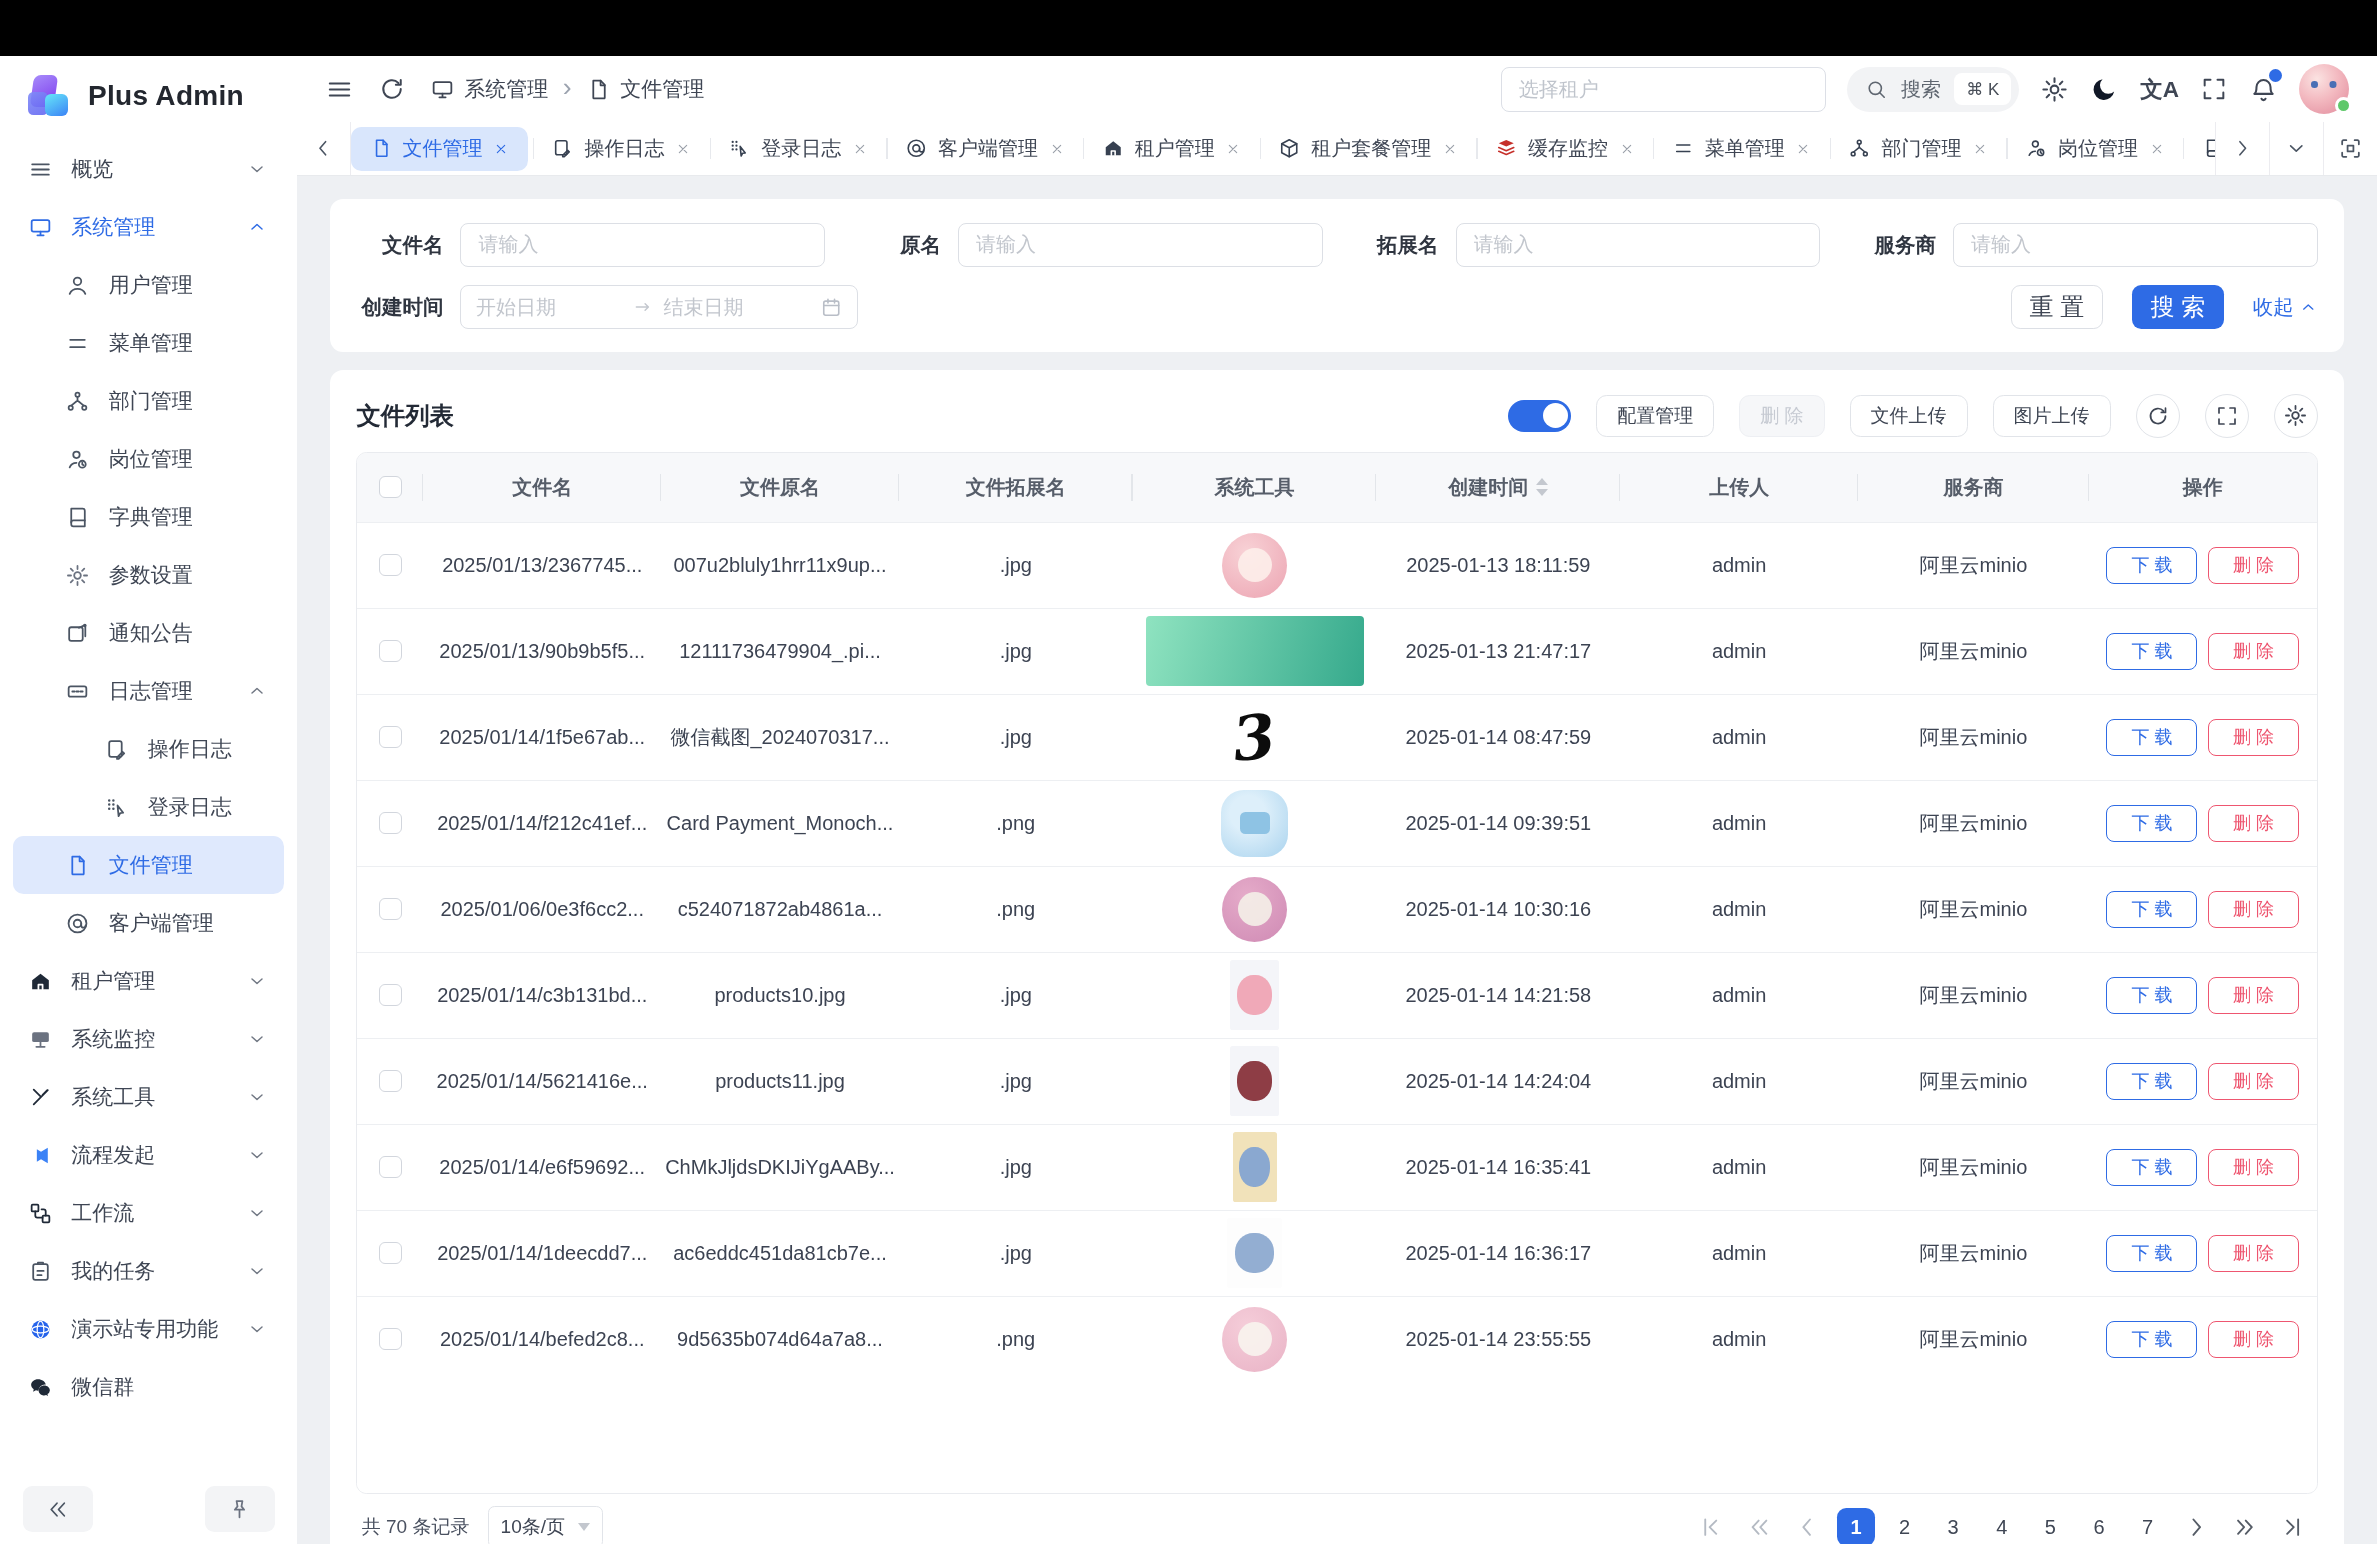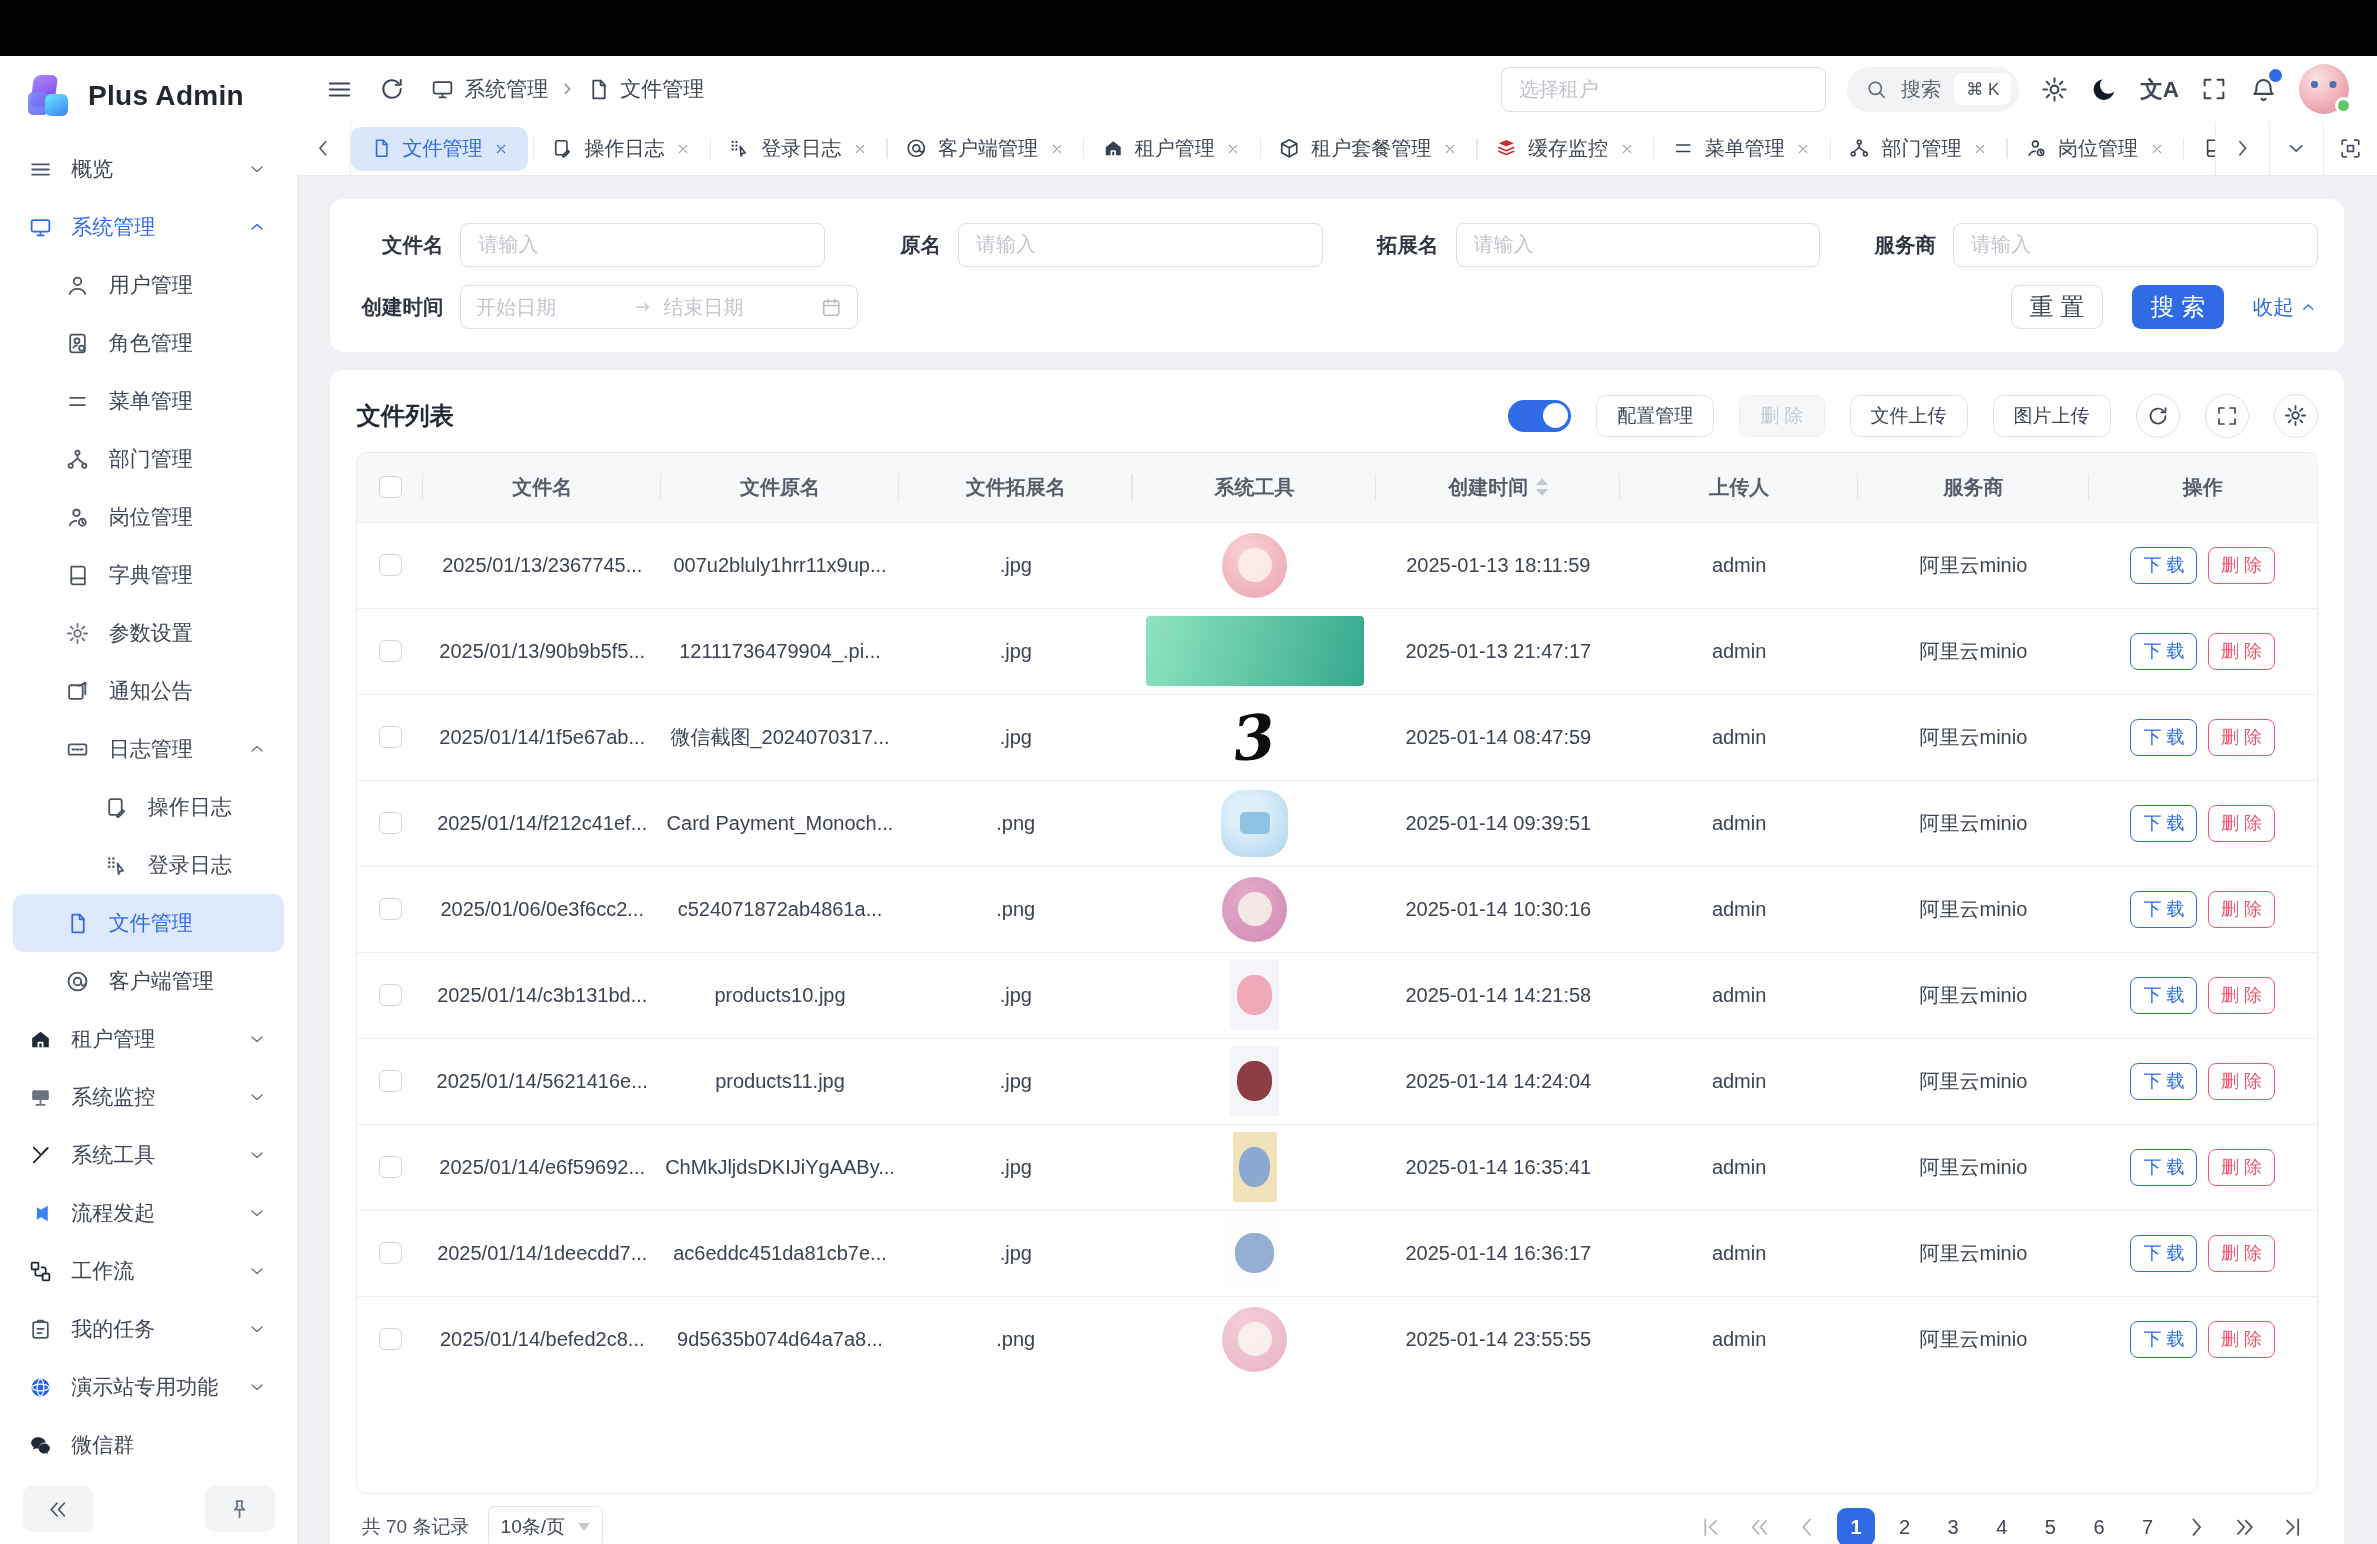--- a/index.html
+++ b/index.html
@@ -111,21 +111,21 @@
   .th:not(:last-child)::after{content:"";position:absolute;right:0;top:21px;bottom:21px;width:1.3px;background:#e3e6ea}
   .c0{width:66px}.c1{width:238px}.c2{width:238px}.c3{width:234px}.c4{width:244px}
   .c5{width:244px}.c6{width:238px}.c7{width:231px}.c8{width:228px}
   .row{display:flex;height:86px;align-items:center;border-top:1.3px solid #edeff2;background:#fff}
   .td{font-size:20px;color:#3c4352;display:flex;align-items:center;justify-content:center;overflow:hidden}
   .checkbox{width:22.5px;height:22.5px;border:1.3px solid #d2d6dd;border-radius:6px;background:#fff}
   .sort{display:flex;flex-direction:column;gap:3.3px;margin-left:8px}
   .sort i{width:0;height:0;border-left:6px solid transparent;border-right:6px solid transparent;display:block}
   .sort .up{border-bottom:7.3px solid #c4c8cf}
   .sort .down{border-top:7.3px solid #c4c8cf}
-  .mini-btn{height:37px;padding:0 12px;border-radius:8px;font-size:18px;border:1.3px solid;
+  .mini-btn{height:37px;padding:0 24px;border-radius:8px;font-size:18px;border:1.3px solid;
       display:flex;align-items:center;justify-content:center;background:#fff}
   .dl{color:#2e6be5;border-color:#2e6be5;margin-right:10.6px}
   .del{color:#ee5670;border-color:#ee5670}
   .filler{height:111px;background:#fff}
   .pv{display:flex;align-items:center;justify-content:center;position:relative}
   .pv .inner{display:block;border-radius:50%}
   .pv .char{font-family:"DejaVu Serif","Liberation Serif",serif;font-style:italic;font-weight:bold;
       font-size:61px;color:#0c0c0c;transform:rotate(-6deg)}
 
   .pager-row{height:67px;display:flex;align-items:center;padding:0 5.3px;flex:none}
@@ -191,31 +191,20 @@
             </span>
           </div>
           <div class="side-item lv1">
             <span class="icon" style="height: 25px; width: 25px;">
               <svg viewBox="0 0 24 24">
                 <circle cx="12" cy="8" r="3.6"></circle>
                 <path d="M4.5 20c1.6-3.8 5-4.8 7.5-4.8s5.9 1 7.5 4.8"></path>
               </svg>
             </span>
             <span>用户管理</span>
-          </div>
-          <div class="side-item lv1">
-            <span class="icon" style="height: 25px; width: 25px;">
-              <svg viewBox="0 0 24 24">
-                <rect x="5" y="3.5" width="14" height="17" rx="2"></rect>
-                <circle cx="11.5" cy="9.5" r="2.4"></circle>
-                <path d="M8 16c.9-1.7 2.4-2.1 3.5-2.1"></path>
-                <circle cx="16" cy="16.5" r="2.4"></circle>
-              </svg>
-            </span>
-            <span>角色管理</span>
           </div>
           <div class="side-item lv1">
             <span class="icon" style="height: 25px; width: 25px;">
               <svg viewBox="0 0 24 24">
                 <path d="M5 8.5h14M5 15.5h14"></path>
               </svg>
             </span>
             <span>菜单管理</span>
           </div>
           <div class="side-item lv1">

